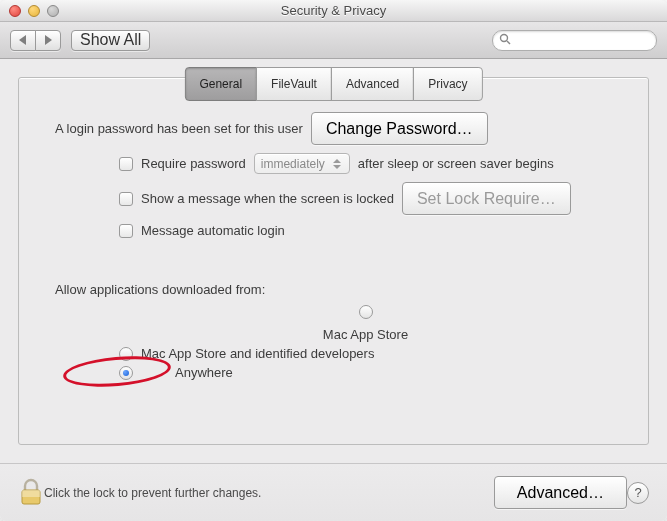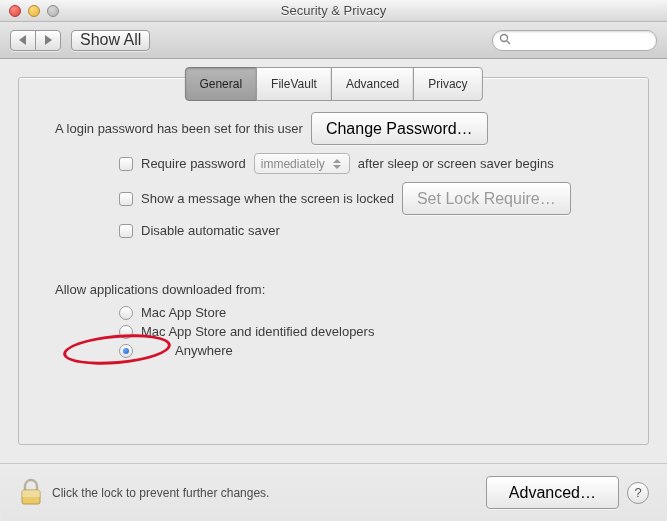--- a/index.html
+++ b/index.html
@@ -141,21 +141,21 @@
     position: absolute;
     border: 3px solid #d4102a;
     border-radius: 50%;
     transform: rotate(-5deg);
     pointer-events: none;
   }
   .footer {
     position: absolute; left:0; right:0; bottom:0; height:58px;
     border-top: 1px solid #c7c6c7;
     background: linear-gradient(#ecebec,#e6e5e6);
-    display: flex; align-items: center; padding: 0 18px; gap: 8px;
+    display: flex; align-items: center; padding: 0 18px; 
   }
   .lock-icon svg { display:block; }
   .footer .locktext { font-size: 12px; color: #4a4a4a;}
   .help-btn {
     width: 22px; height: 22px; border-radius: 50%;
     background: linear-gradient(#fff,#e5e5e5);
     border:1px solid #9a9a9a; display:flex;align-items:center;justify-content:center;
     font-size: 13px; color:#555;
   }
   .tri { display:inline-block; }
@@ -236,30 +236,30 @@
         </div>
 
         <div class="row indent">
           <span class="checkbox"></span>
           <span>Show a message when the screen is locked</span>
           <button class="aqua-btn disabled">Set Lock Require…</button>
         </div>
 
         <div class="row indent">
           <span class="checkbox"></span>
-          <span>Disable automatic saver</span>
+          <span>Message automatic login</span>
         </div>
 
         <div class="section-gap"></div>
 
         <div class="row">
           <span>Allow applications downloaded from:</span>
         </div>
 
-        <div class="row indent" style="margin-bottom:4px;">
+        <div class="row indent" style="margin-bottom:4px;flex-direction:column;">
           <span class="radio"></span>
           <span>Mac App Store</span>
         </div>
         <div class="row indent" style="margin-bottom:4px;">
           <span class="radio"></span>
           <span>Mac App Store and identified developers</span>
         </div>
         <div class="row indent" style="position:relative; margin-bottom:4px;gap:42px;">
           <span class="radio selected"></span>
           <span>Anywhere</span>

